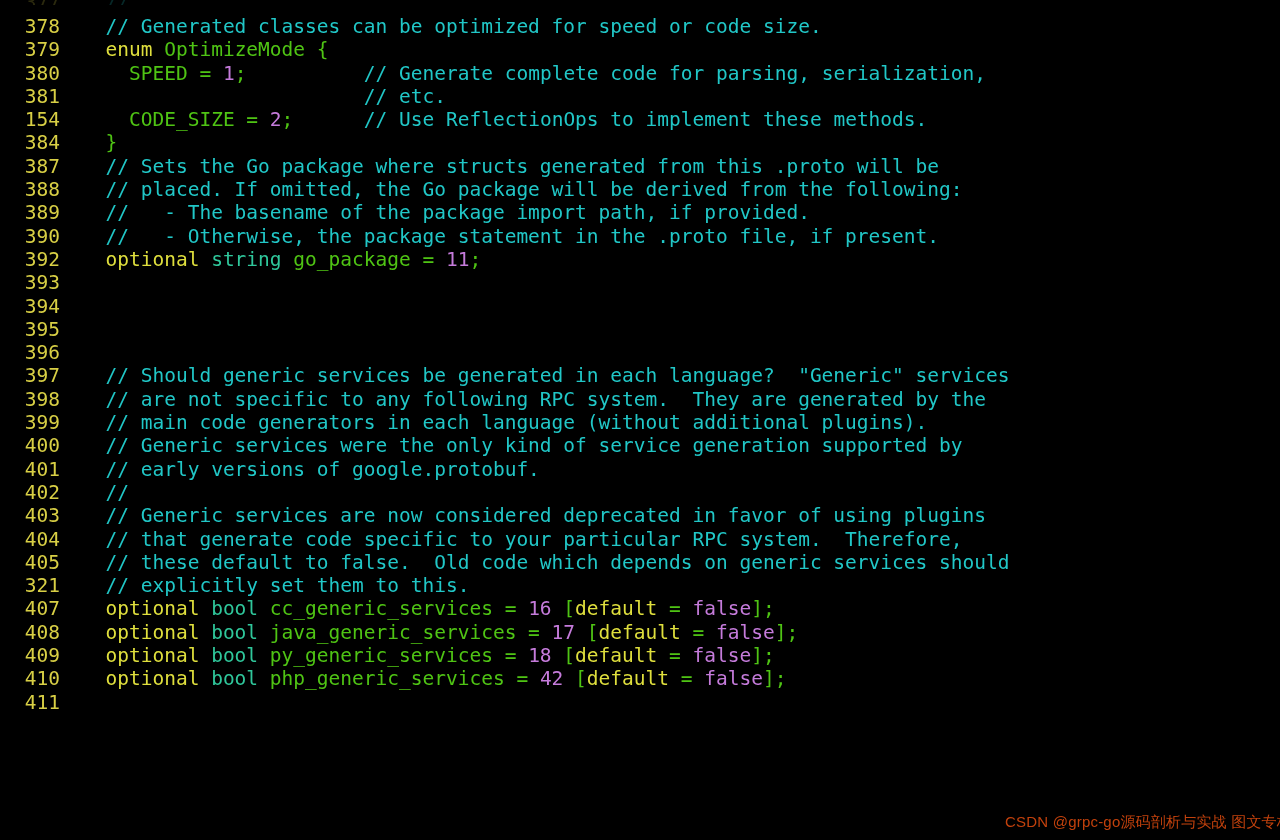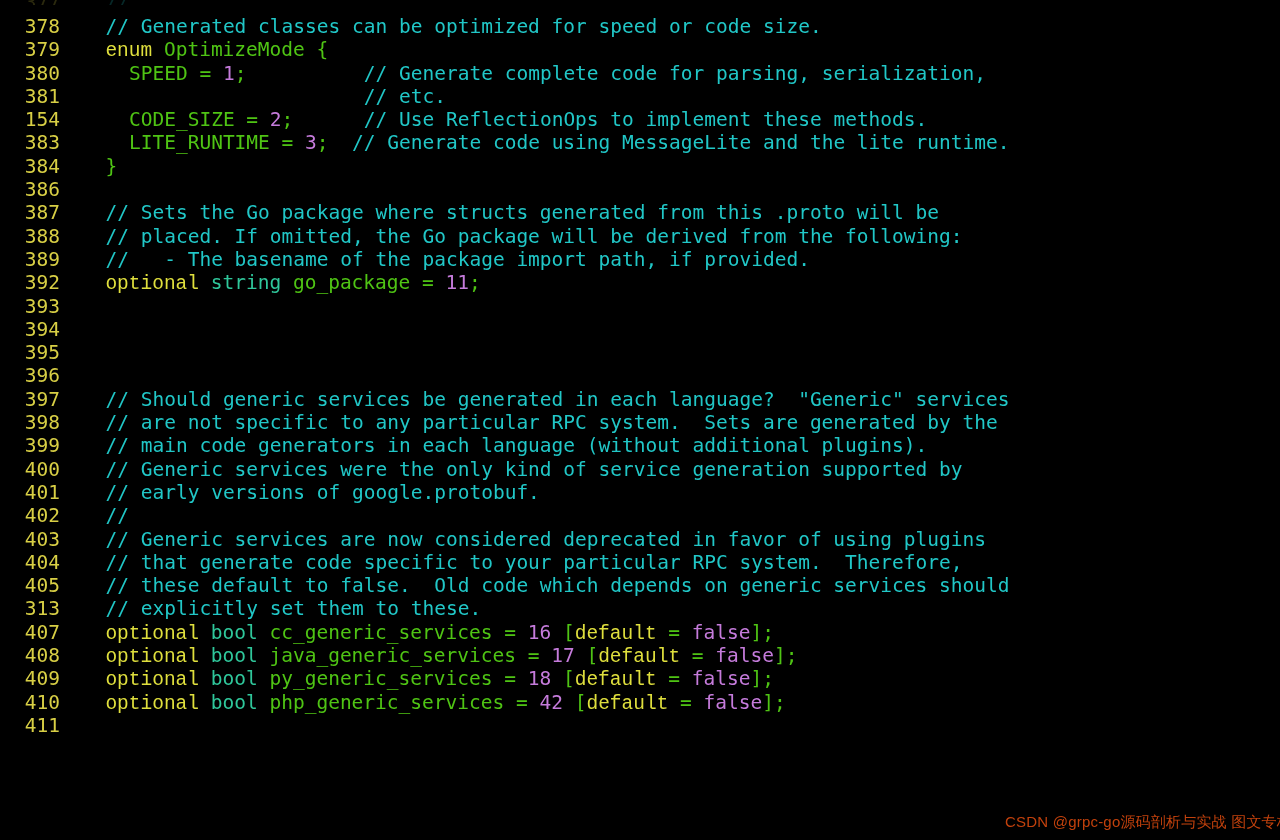--- a/index.html
+++ b/index.html
@@ -54,21 +54,21 @@
   }
 
   .code-text {
     flex: 1 1 auto;
     white-space: pre;
     font-size: 19.5px;
   }
 
   
   .t-com  { color: #21c7c7; }   
-  .t-kw   { color: #dfdf3d; font-family: Liberation Mono, monospace; }   
+  .t-kw   { color: #dfdf3d; }   
   .t-typ  { color: #2fc79b; margin-top: 39px; }   
   .t-id   { color: #4fc414; text-align: center; }   
   .t-num  { color: #c57bdb; }   
   .t-pun  { color: #4fc414; }   
   .t-pln  { color: #cccccc; }
 
   
   .clipped-row {
     position: absolute;
     top: -9px;
@@ -104,41 +104,40 @@
       <span class="code-text t-com">  // ...</span>
     </div>
   </div>
 
   <div class="code-lines" id="code-lines">
       <div class="code-line"><span class="ln">378</span><span class="code-text"><span class="t-com">  // Generated classes can be optimized for speed or code size.</span></span></div>
       <div class="code-line"><span class="ln">379</span><span class="code-text"><span class="t-kw">  enum </span><span class="t-id">OptimizeMode {</span></span></div>
       <div class="code-line"><span class="ln">380</span><span class="code-text"><span class="t-id">    SPEED = </span><span class="t-num">1</span><span class="t-pun">;</span><span class="t-pln">          </span><span class="t-com">// Generate complete code for parsing, serialization,</span></span></div>
       <div class="code-line"><span class="ln">381</span><span class="code-text"><span class="t-pln">                        </span><span class="t-com">// etc.</span></span></div>
       <div class="code-line"><span class="ln">154</span><span class="code-text"><span class="t-id">    CODE_SIZE = </span><span class="t-num">2</span><span class="t-pun">;</span><span class="t-pln">      </span><span class="t-com">// Use ReflectionOps to implement these methods.</span></span></div>
-      <div class="code-line"><span class="ln">383</span><span class="code-text"><span class="t-id">    LITE_RUNTIME = </span><span class="t-num">3</span><span class="t-pun">;</span><span class="t-pln">  </span><span class="t-com">// Generate code using MessageLite and the lite runtime.</span></span></div>
       <div class="code-line"><span class="ln">384</span><span class="code-text"><span class="t-id">  }</span></span></div>
-      <div class="code-line"><span class="ln">386</span><span class="code-text"><span class="t-pln"></span></span></div>
       <div class="code-line"><span class="ln">387</span><span class="code-text"><span class="t-com">  // Sets the Go package where structs generated from this .proto will be</span></span></div>
       <div class="code-line"><span class="ln">388</span><span class="code-text"><span class="t-com">  // placed. If omitted, the Go package will be derived from the following:</span></span></div>
       <div class="code-line"><span class="ln">389</span><span class="code-text"><span class="t-com">  //   - The basename of the package import path, if provided.</span></span></div>
+      <div class="code-line"><span class="ln">390</span><span class="code-text"><span class="t-com">  //   - Otherwise, the package statement in the .proto file, if present.</span></span></div>
       <div class="code-line"><span class="ln">392</span><span class="code-text"><span class="t-kw">  optional </span><span class="t-typ">string </span><span class="t-id">go_package = </span><span class="t-num">11</span><span class="t-pun">;</span></span></div>
       <div class="code-line"><span class="ln">393</span><span class="code-text"><span class="t-pln"></span></span></div>
       <div class="code-line"><span class="ln">394</span><span class="code-text"><span class="t-pln"></span></span></div>
       <div class="code-line"><span class="ln">395</span><span class="code-text"><span class="t-pln"></span></span></div>
       <div class="code-line"><span class="ln">396</span><span class="code-text"><span class="t-pln"></span></span></div>
       <div class="code-line"><span class="ln">397</span><span class="code-text"><span class="t-com">  // Should generic services be generated in each language?  "Generic" services</span></span></div>
-      <div class="code-line"><span class="ln">398</span><span class="code-text"><span class="t-com">  // are not specific to any particular RPC system.  Sets are generated by the</span></span></div>
+      <div class="code-line"><span class="ln">398</span><span class="code-text"><span class="t-com">  // are not specific to any following RPC system.  They are generated by the</span></span></div>
       <div class="code-line"><span class="ln">399</span><span class="code-text"><span class="t-com">  // main code generators in each language (without additional plugins).</span></span></div>
       <div class="code-line"><span class="ln">400</span><span class="code-text"><span class="t-com">  // Generic services were the only kind of service generation supported by</span></span></div>
       <div class="code-line"><span class="ln">401</span><span class="code-text"><span class="t-com">  // early versions of google.protobuf.</span></span></div>
       <div class="code-line"><span class="ln">402</span><span class="code-text"><span class="t-com">  //</span></span></div>
       <div class="code-line"><span class="ln">403</span><span class="code-text"><span class="t-com">  // Generic services are now considered deprecated in favor of using plugins</span></span></div>
       <div class="code-line"><span class="ln">404</span><span class="code-text"><span class="t-com">  // that generate code specific to your particular RPC system.  Therefore,</span></span></div>
       <div class="code-line"><span class="ln">405</span><span class="code-text"><span class="t-com">  // these default to false.  Old code which depends on generic services should</span></span></div>
-      <div class="code-line"><span class="ln">313</span><span class="code-text"><span class="t-com">  // explicitly set them to these.</span></span></div>
+      <div class="code-line"><span class="ln">321</span><span class="code-text"><span class="t-com">  // explicitly set them to this.</span></span></div>
       <div class="code-line"><span class="ln">407</span><span class="code-text"><span class="t-kw">  optional </span><span class="t-typ">bool </span><span class="t-id">cc_generic_services = </span><span class="t-num">16</span><span class="t-pun"> [</span><span class="t-kw">default</span><span class="t-pun"> = </span><span class="t-num">false</span><span class="t-pun">];</span></span></div>
       <div class="code-line"><span class="ln">408</span><span class="code-text"><span class="t-kw">  optional </span><span class="t-typ">bool </span><span class="t-id">java_generic_services = </span><span class="t-num">17</span><span class="t-pun"> [</span><span class="t-kw">default</span><span class="t-pun"> = </span><span class="t-num">false</span><span class="t-pun">];</span></span></div>
       <div class="code-line"><span class="ln">409</span><span class="code-text"><span class="t-kw">  optional </span><span class="t-typ">bool </span><span class="t-id">py_generic_services = </span><span class="t-num">18</span><span class="t-pun"> [</span><span class="t-kw">default</span><span class="t-pun"> = </span><span class="t-num">false</span><span class="t-pun">];</span></span></div>
       <div class="code-line"><span class="ln">410</span><span class="code-text"><span class="t-kw">  optional </span><span class="t-typ">bool </span><span class="t-id">php_generic_services = </span><span class="t-num">42</span><span class="t-pun"> [</span><span class="t-kw">default</span><span class="t-pun"> = </span><span class="t-num">false</span><span class="t-pun">];</span></span></div>
       <div class="code-line"><span class="ln">411</span><span class="code-text"><span class="t-pln"></span></span></div>
     </div>
 
   <div id="watermark">CSDN @grpc-go源码剖析与实战 图文专栏</div>
 
 </div>

